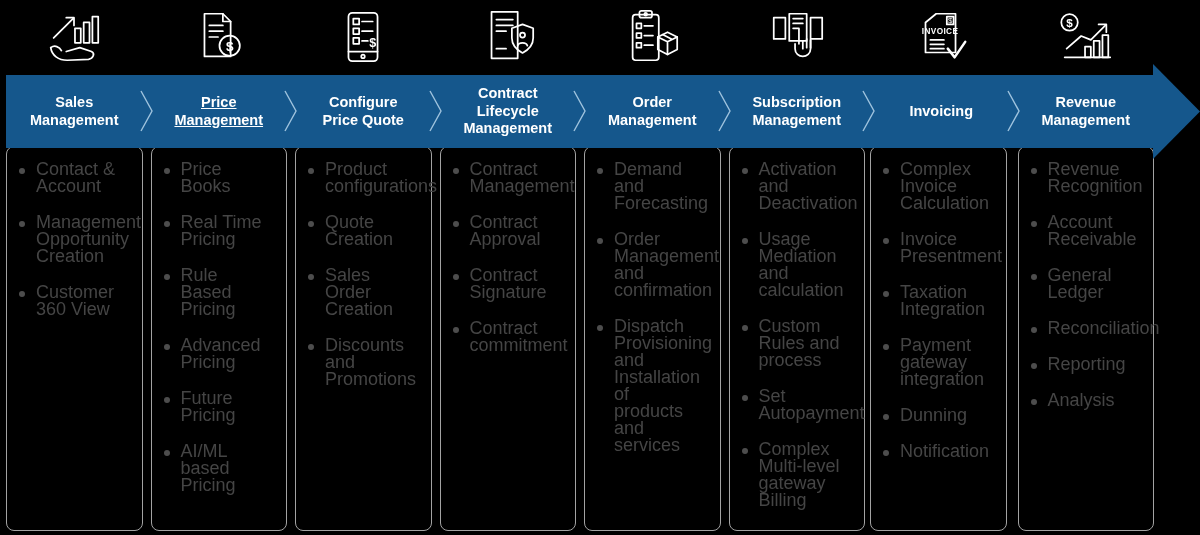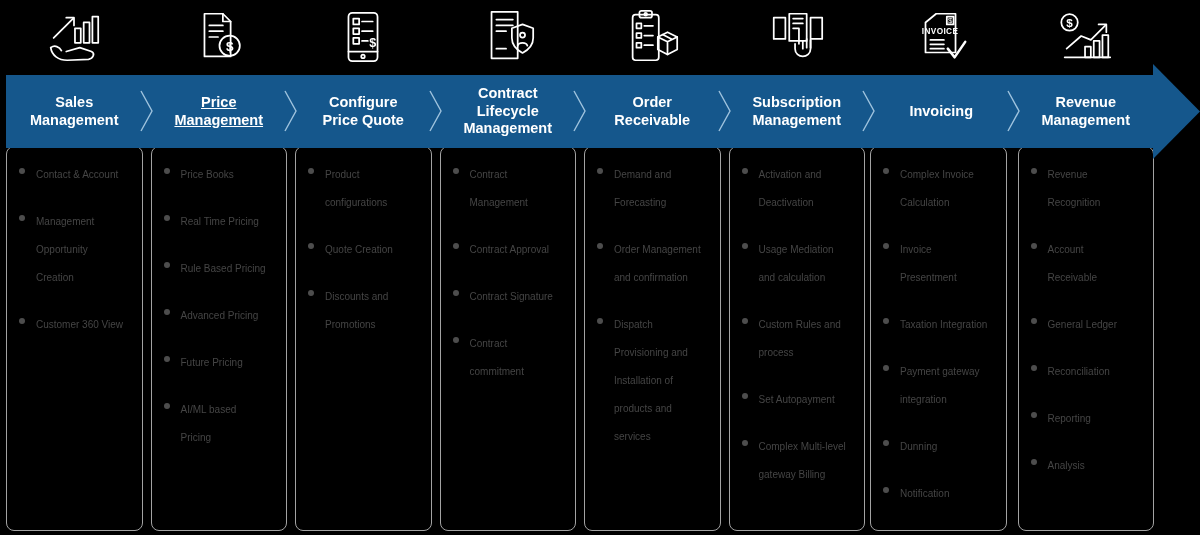--- a/index.html
+++ b/index.html
@@ -33,21 +33,21 @@
 
   
   .stage-box {
     position:absolute; top:146px; bottom:4px; width:136.5px;
     border:1px solid var(--panel-border, #a3a3a3);
     border-radius:8px; box-sizing:border-box; background:#000;
   }
   .stage-items { list-style:none; margin:0; padding:14px 18px 0 10px; }
   .stage-item {
     position:relative; padding-left:19px; margin-bottom:19px;
-    font-size:10px; line-height:28px; color: var(--item-text, #454545);
+    font-size:18px; line-height:17px; color: var(--item-text, #454545);
   }
   .stage-item::before {
     content:""; position:absolute; left:2px; top:7px;
     width:6px; height:6px; border-radius:50%;
     background: var(--bullet-dot, #4d4d4d);
   }
 
   
   .stage-icon { position:absolute; top:6px; width:62px; height:62px; }
   .stage-icon svg { width:100%; height:100%; }
@@ -71,20 +71,21 @@
           <li class="stage-item">Rule Based Pricing</li>
           <li class="stage-item">Advanced Pricing</li>
           <li class="stage-item">Future Pricing</li>
           <li class="stage-item">AI/ML based Pricing</li>
         </ul>
   </div>
       <div class="stage-box" style="left: 295px;">
     <ul class="stage-items">
           <li class="stage-item">Product configurations</li>
           <li class="stage-item">Quote Creation</li>
+          <li class="stage-item">Sales Order Creation</li>
           <li class="stage-item">Discounts and Promotions</li>
         </ul>
   </div>
       <div class="stage-box" style="left: 439.5px;">
     <ul class="stage-items">
           <li class="stage-item">Contract Management</li>
           <li class="stage-item">Contract Approval</li>
           <li class="stage-item">Contract Signature</li>
           <li class="stage-item">Contract commitment</li>
         </ul>
@@ -152,21 +153,21 @@
   </div>
       <div class="stage-title" style="left: 439.5px;">
         <span>Contract Lifecycle Management</span>
       </div>
       <div class="banner-chevron" style="left: 427.5px;">
     <svg viewBox="0 0 16 44" width="16" height="44">
           <polyline points="2,2 13,22 2,42"></polyline>
         </svg>
   </div>
       <div class="stage-title" style="left: 584px;">
-        <span>Order Receivable</span>
+        <span>Order Management</span>
       </div>
       <div class="banner-chevron" style="left: 572px;">
     <svg viewBox="0 0 16 44" width="16" height="44">
           <polyline points="2,2 13,22 2,42"></polyline>
         </svg>
   </div>
       <div class="stage-title" style="left: 728.5px;">
         <span>Subscription Management</span>
       </div>
       <div class="banner-chevron" style="left: 716.5px;">

